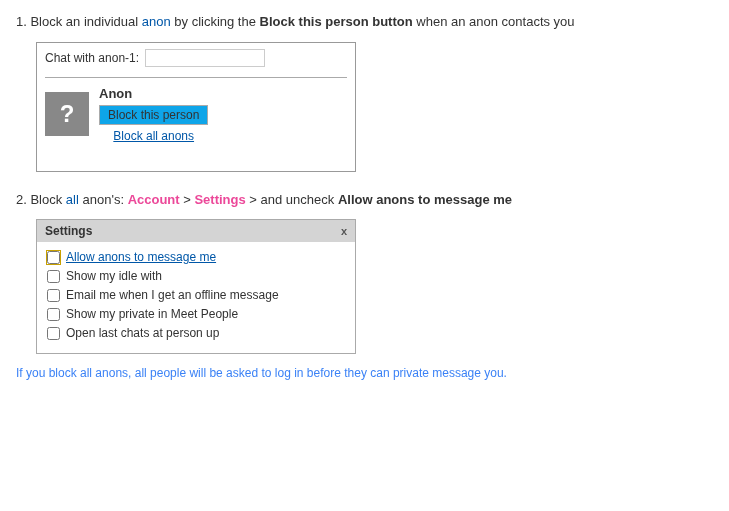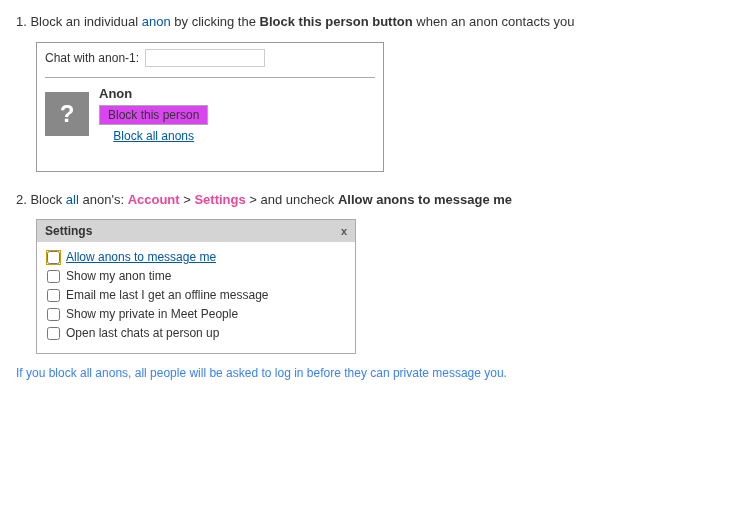--- a/index.html
+++ b/index.html
@@ -25,21 +25,21 @@
     .instruction-text strong {
       font-weight: bold;
       color: #333;
       text-align: right;
     }
 
     
     .chat-mockup {
       border: 1px solid #999;
       padding: 6px 8px;
-      width: 348px;
+      width: 320px;
       margin-left: 20px;
       margin-bottom: 0;
       min-height: 130px;
     }
 
     .chat-header {
       display: flex;
       align-items: center;
       gap: 6px;
       margin-bottom: 8px;
@@ -85,21 +85,21 @@
       flex-direction: column;
       gap: 4px;
     }
 
     .anon-name {
       font-weight: bold;
       font-size: 13px;
     }
 
     .block-btn {
-      background: #d946ef;
+      background: #0ea5e9;
       border: 1px solid #aaa;
       padding: 2px 8px;
       font-size: 12px;
       cursor: pointer;
       color: #333;
     }
 
     .block-all-link {
       color: #0057a8;
       font-size: 12px;
@@ -220,26 +220,26 @@
     </div>
     <div class="settings-body">
 
       <div class="settings-item highlighted-checkbox">
         <input type="checkbox" style="">
         <a>Allow anons to message me</a>
       </div>
 
       <div class="settings-item">
         <input type="checkbox" style="">
-        <span>Show my anon time</span>
-      </div>
-
-      <div class="settings-item">
-        <input type="checkbox" style="">
-        <span>Email me last I get an offline message</span>
+        <span>Show my idle with</span>
+      </div>
+
+      <div class="settings-item">
+        <input type="checkbox" style="">
+        <span>Email me when I get an offline message</span>
       </div>
 
       <div class="settings-item">
         <input type="checkbox" style="">
         <span>Show my private in Meet People</span>
       </div>
 
       <div class="settings-item">
         <input type="checkbox" style="">
         <span>Open last chats at person up</span>

